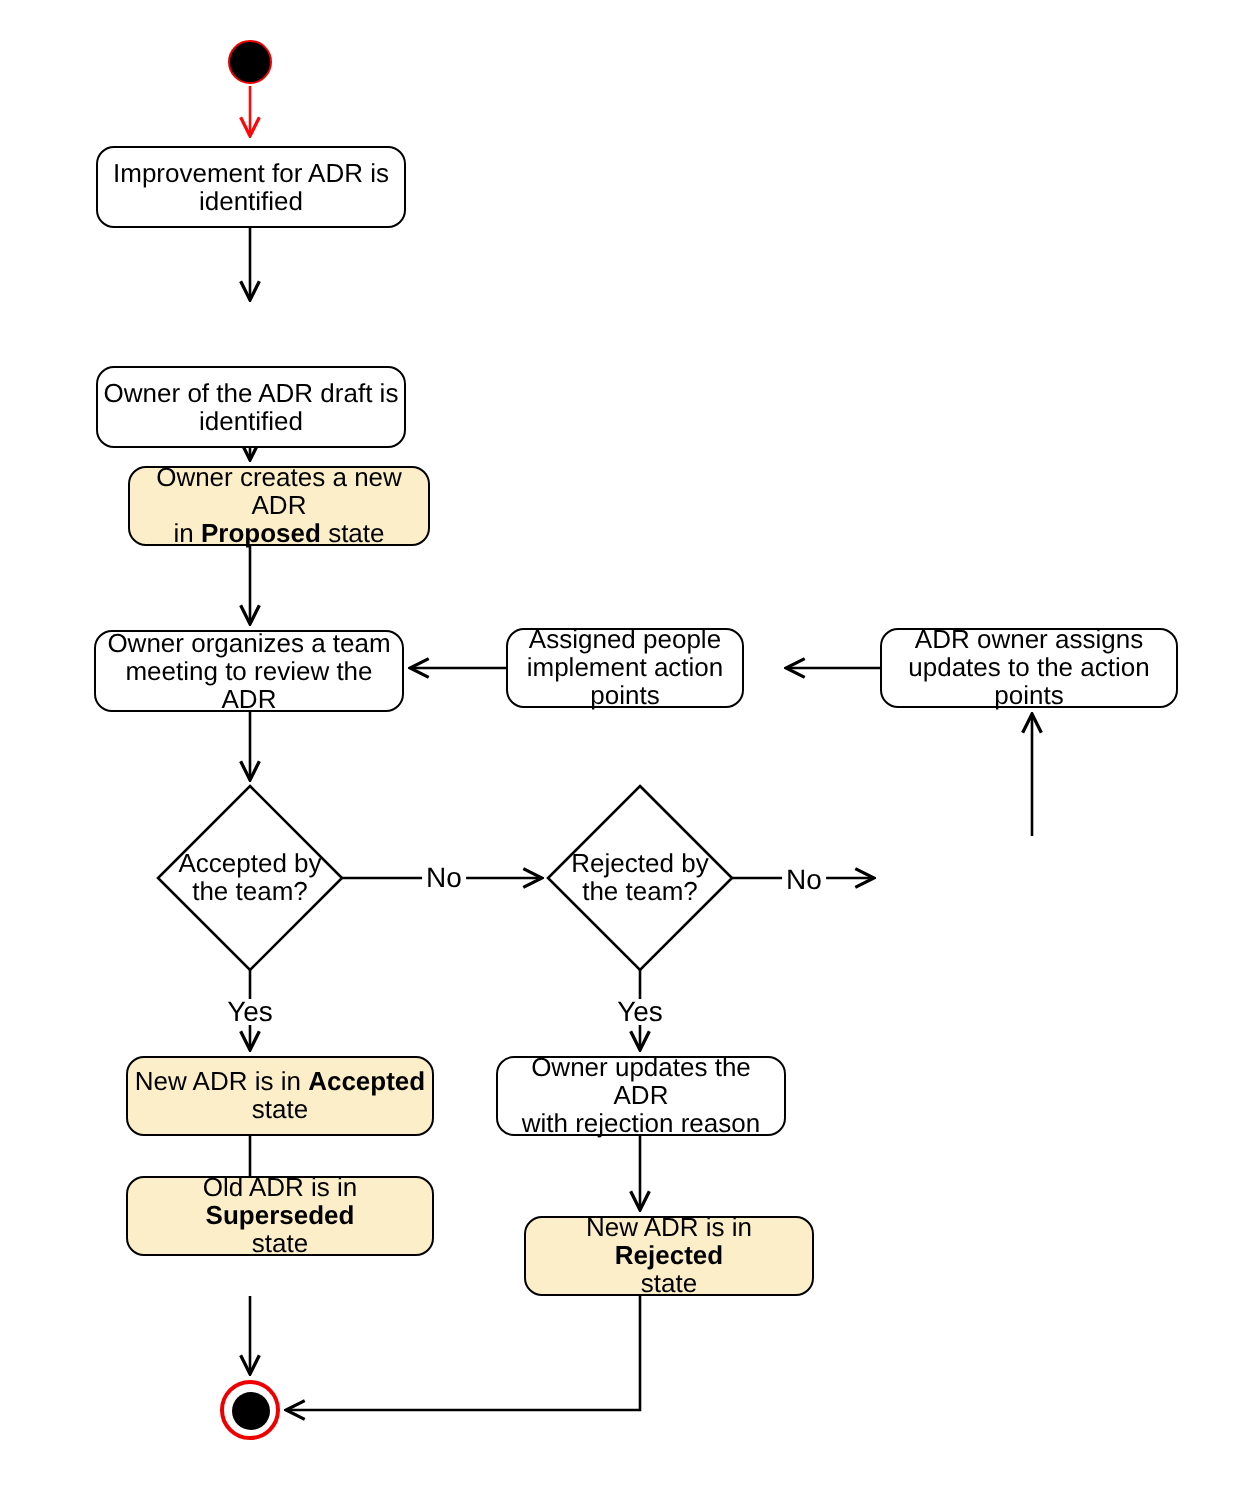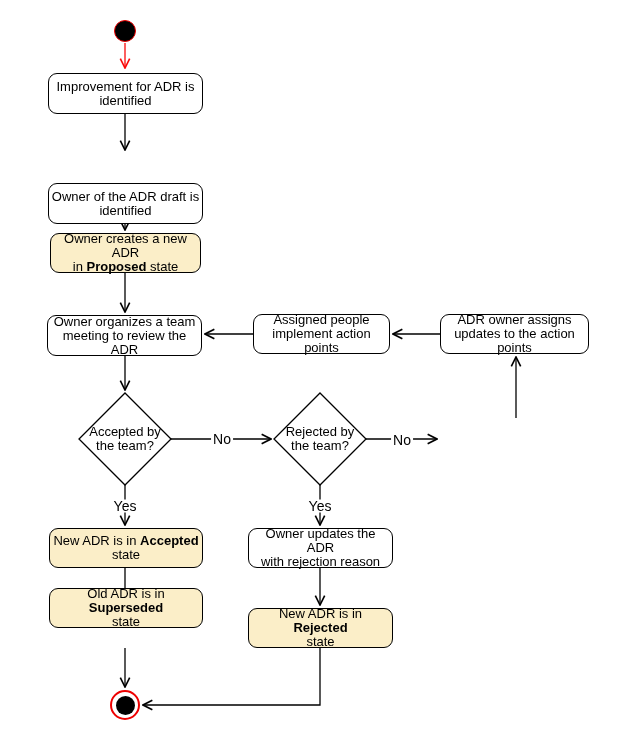--- a/index.html
+++ b/index.html
@@ -26,21 +26,21 @@
     align-items: center;
     justify-content: center;
     text-align: center;
     border: 1.4px solid var(--stroke, #000);
     border-radius: 9px;
     background: var(--activity-fill, #fff);
     font-size: 13px;
     line-height: 14px;
     padding: 1px 2px;
   }
-  .node.state { background: var(--state-fill, #fbeec8); }
+  .node.state { background: var(--state-fill, #fbeec8); margin-left: 14px; }
   .txt { white-space: pre-line; }
   .txt b { font-weight: bold; }
 
   .diamond-label {
     position: absolute;
     text-align: center;
     font-size: 13px;
     line-height: 14px;
     white-space: pre-line;
     pointer-events: none;
@@ -132,21 +132,21 @@
   <div class="node state" style="left:50px; top:233px; width:151px; height:40px;">
     <span class="txt"><span>Owner creates a new ADR
 in </span><b>Proposed</b><span> state</span></span>
   </div>
 
   <div class="node" style="left:47px; top:315px; width:155px; height:41px;">
     <span class="txt">Owner organizes a team
 meeting to review the ADR</span>
   </div>
 
-  <div class="node" style="left:253px; top:314px; width:137px; height:40px;">
+  <div class="node" style="left:253px; top:314px; width:119px; height:40px;">
     <span class="txt">Assigned people
 implement action points</span>
   </div>
 
   <div class="node" style="left:440px; top:314px; width:149px; height:40px;">
     <span class="txt">ADR owner assigns
 updates to the action points</span>
   </div>
 
 

